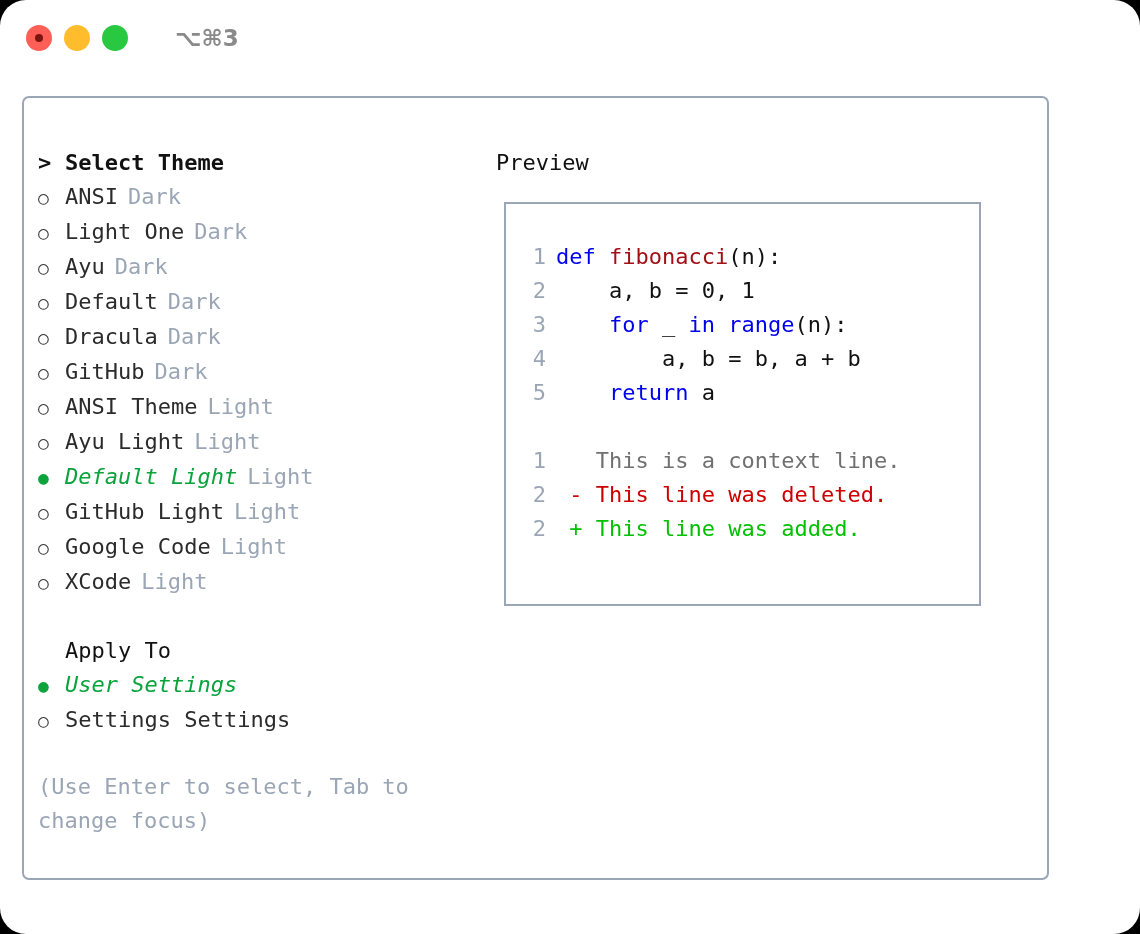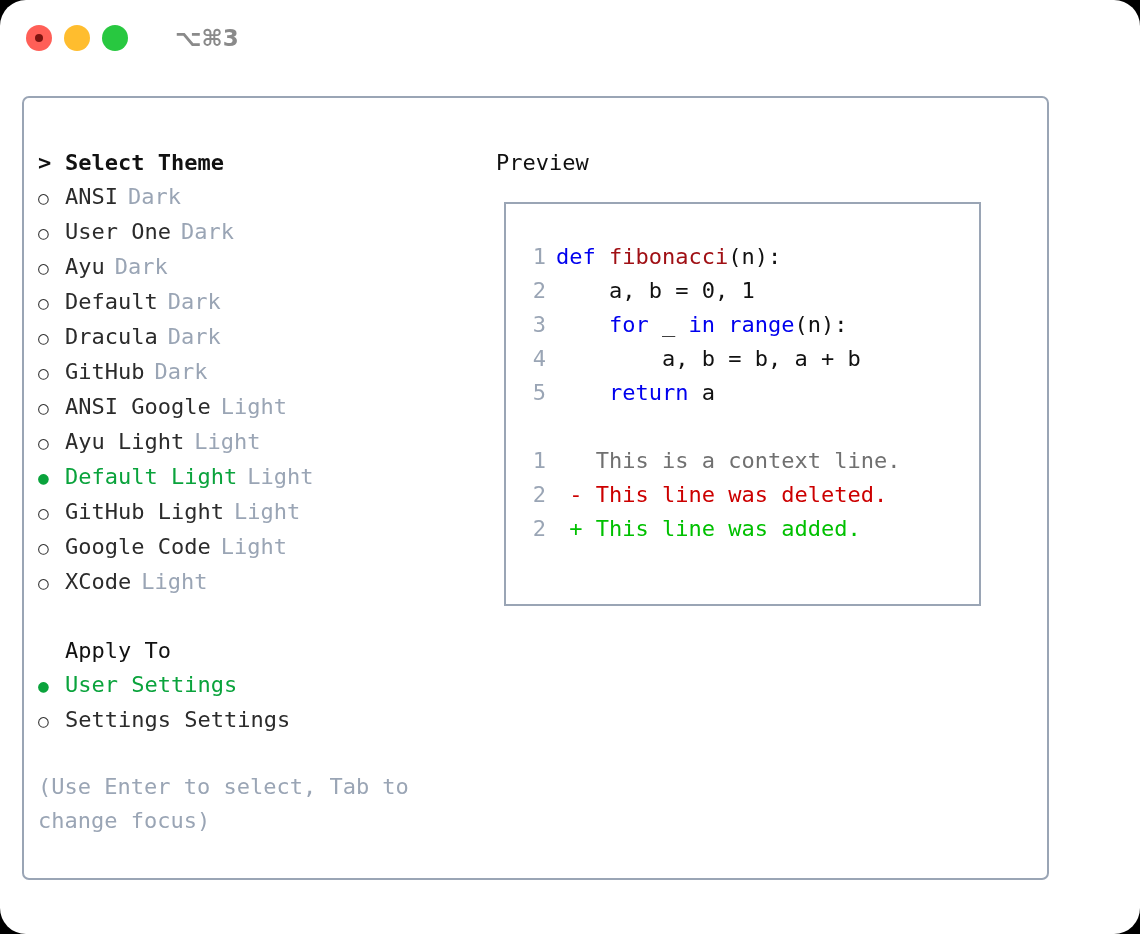--- a/index.html
+++ b/index.html
@@ -109,21 +109,21 @@
     flex: 0 0 27px;
     color: #333333;
     font-size: 18px;
   }
   .opt .label { color: #2b2b2b; }
   .opt .tag {
     color: #9aa5b5;
     margin-left: 10px;
   }
   .opt.selected .marker { color: #0aa33c; }
-  .opt.selected .label  { color: #0aa33c; }
+  .opt.selected .label  { color: #0aa33c; font-style: italic; }
 
   .sub-header {
     font-size: 22px;
     color: #111111;
     line-height: 34px;
     padding-left: 27px;
     white-space: pre;
   }
 
   .spacer-line { height: 34px; }
@@ -194,26 +194,26 @@
 
   <div class="card">
     <div class="columns">
 
       <div class="col-left">
 
         <div class="section-title"><span class="caret">&gt;</span><span>Select Theme</span></div>
 
         <div id="theme-list">
             <div class="opt"><span class="marker">○</span><span class="label">ANSI</span><span class="tag">Dark</span></div>
-            <div class="opt"><span class="marker">○</span><span class="label">User One</span><span class="tag">Dark</span></div>
+            <div class="opt"><span class="marker">○</span><span class="label">Light One</span><span class="tag">Dark</span></div>
             <div class="opt"><span class="marker">○</span><span class="label">Ayu</span><span class="tag">Dark</span></div>
             <div class="opt"><span class="marker">○</span><span class="label">Default</span><span class="tag">Dark</span></div>
             <div class="opt"><span class="marker">○</span><span class="label">Dracula</span><span class="tag">Dark</span></div>
             <div class="opt"><span class="marker">○</span><span class="label">GitHub</span><span class="tag">Dark</span></div>
-            <div class="opt"><span class="marker">○</span><span class="label">ANSI Google</span><span class="tag">Light</span></div>
+            <div class="opt"><span class="marker">○</span><span class="label">ANSI Theme</span><span class="tag">Light</span></div>
             <div class="opt"><span class="marker">○</span><span class="label">Ayu Light</span><span class="tag">Light</span></div>
             <div class="opt selected"><span class="marker">●</span><span class="label">Default Light</span><span class="tag">Light</span></div>
             <div class="opt"><span class="marker">○</span><span class="label">GitHub Light</span><span class="tag">Light</span></div>
             <div class="opt"><span class="marker">○</span><span class="label">Google Code</span><span class="tag">Light</span></div>
             <div class="opt"><span class="marker">○</span><span class="label">XCode</span><span class="tag">Light</span></div>
           </div>
 
         <div class="spacer-line"></div>
 
         <div class="sub-header">Apply To</div>

